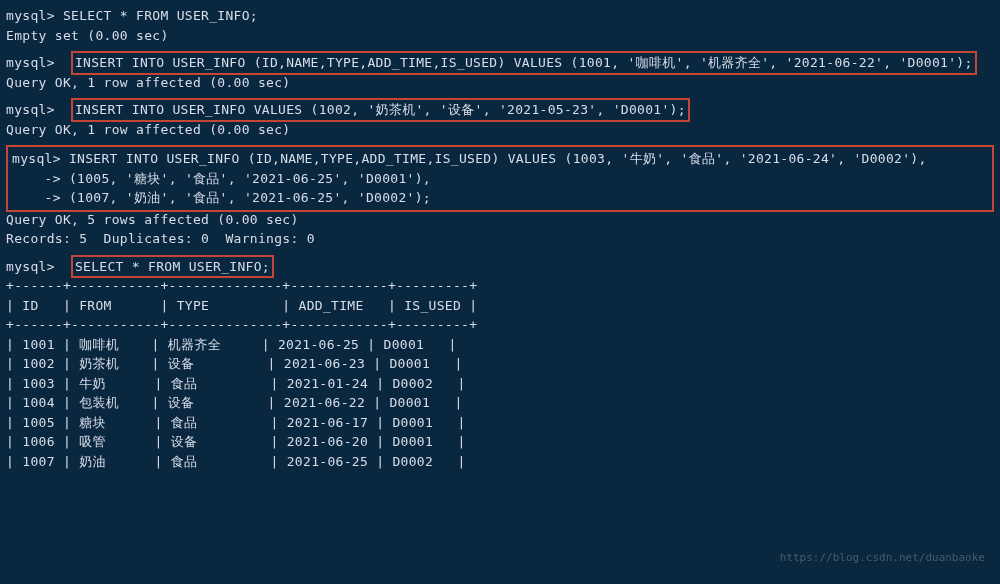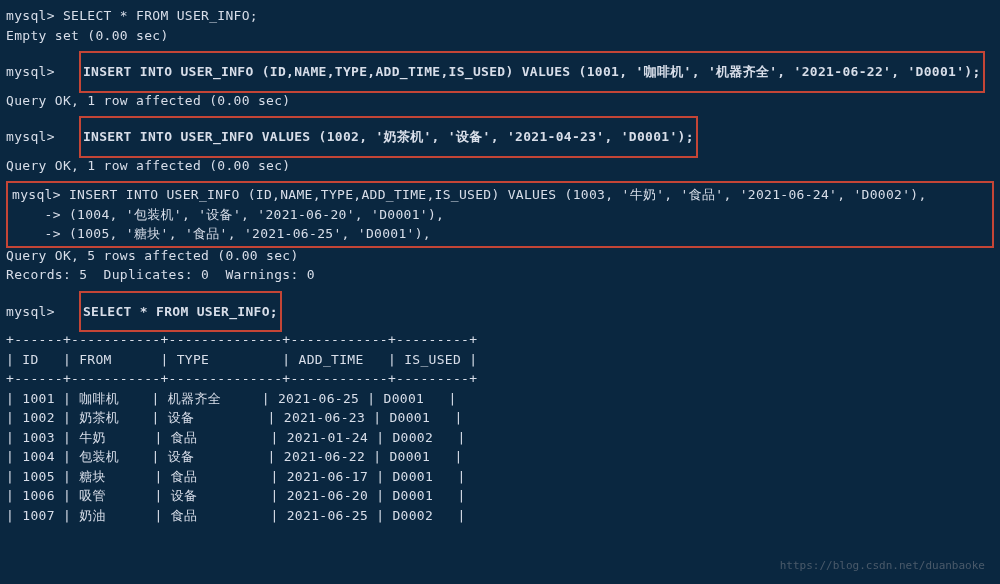--- a/index.html
+++ b/index.html
@@ -19,56 +19,55 @@
       overflow: hidden;
       position: relative;
     }
     .line {
       white-space: pre;
       letter-spacing: 0.3px;
     }
     .highlight-box {
       border: 2px solid #c44536;
       display: inline-block;
-      padding: 9px 2px;
-      margin: -2px 16px;
-      font-weight: bold;
+      padding: 0 2px;
+      margin: -2px 8px;
     }
     .multi-box {
       border: 2px solid #c44536;
       padding: 2px 4px;
       margin: -2px 0;
     }
     .watermark {
       position: absolute;
-      bottom: 10px;
+      bottom: 18px;
       right: 15px;
       color: #4a5a6a;
       font-size: 11px;
     }
     .spacer {
       height: 8px;
     }
   </style>
 </head>
 <body>
 
 <div class="line">mysql&gt; SELECT * FROM USER_INFO;</div>
 <div class="line">Empty set (0.00 sec)</div>
 <div class="spacer"></div>
 <div class="line"><span>mysql&gt; </span><span class="highlight-box">INSERT INTO USER_INFO (ID,NAME,TYPE,ADD_TIME,IS_USED) VALUES (1001, '咖啡机', '机器齐全', '2021-06-22', 'D0001');</span></div>
 <div class="line">Query OK, 1 row affected (0.00 sec)</div>
 <div class="spacer"></div>
-<div class="line"><span>mysql&gt; </span><span class="highlight-box">INSERT INTO USER_INFO VALUES (1002, '奶茶机', '设备', '2021-04-23', 'D0001');</span></div>
+<div class="line"><span>mysql&gt; </span><span class="highlight-box">INSERT INTO USER_INFO VALUES (1002, '奶茶机', '设备', '2021-05-23', 'D0001');</span></div>
 <div class="line">Query OK, 1 row affected (0.00 sec)</div>
 <div class="spacer"></div>
 <div class="multi-box">
   <div class="line">mysql&gt; INSERT INTO USER_INFO (ID,NAME,TYPE,ADD_TIME,IS_USED) VALUES (1003, '牛奶', '食品', '2021-06-24', 'D0002'),</div>
-  <div class="line">    -&gt; (1004, '包装机', '设备', '2021-06-20', 'D0001'),</div>
   <div class="line">    -&gt; (1005, '糖块', '食品', '2021-06-25', 'D0001'),</div>
+  <div class="line">    -&gt; (1007, '奶油', '食品', '2021-06-25', 'D0002');</div>
 </div>
 <div class="line">Query OK, 5 rows affected (0.00 sec)</div>
 <div class="line">Records: 5  Duplicates: 0  Warnings: 0</div>
 <div class="spacer"></div>
 <div class="line"><span>mysql&gt; </span><span class="highlight-box">SELECT * FROM USER_INFO;</span></div>
 <div class="line">+------+-----------+--------------+------------+---------+</div>
 <div class="line">| ID   | FROM      | TYPE         | ADD_TIME   | IS_USED |</div>
 <div class="line">+------+-----------+--------------+------------+---------+</div>
 <div class="line">| 1001 | 咖啡机    | 机器齐全     | 2021-06-25 | D0001   |</div>
 <div class="line">| 1002 | 奶茶机    | 设备         | 2021-06-23 | D0001   |</div>

